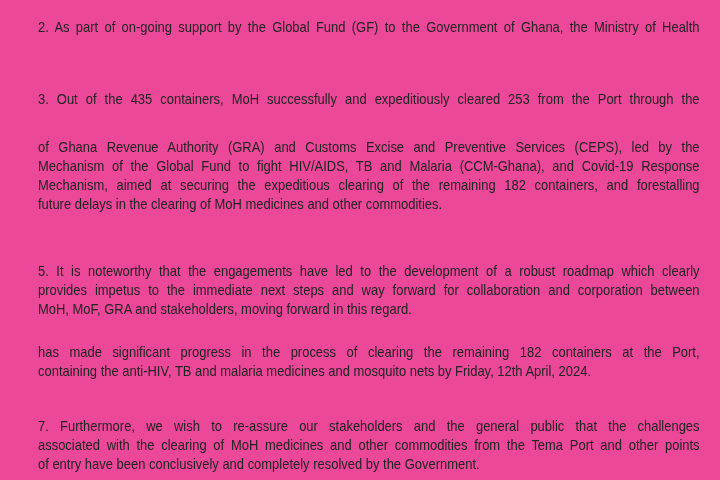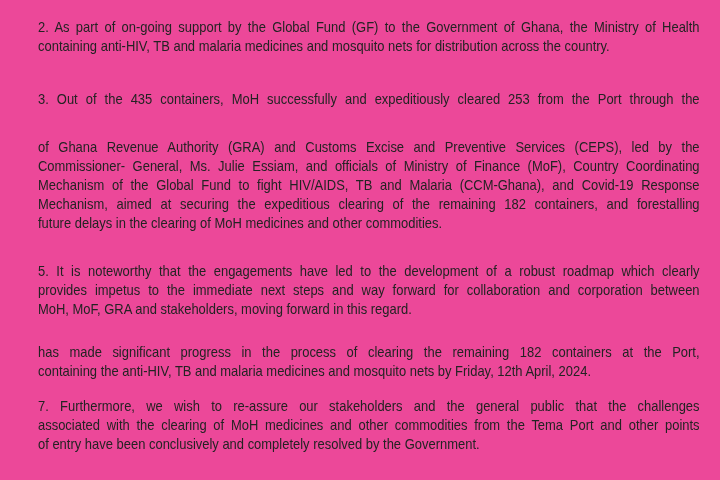--- a/index.html
+++ b/index.html
@@ -52,45 +52,43 @@
       text-align-last: left;
     }
   </style>
 </head>
 <body>
 
 <div class="doc">
 
   <div class="para" style="top:18px;">
     <span class="line"><span class="inner">2. As part of on-going support by the Global Fund (GF) to the Government of Ghana, the Ministry of Health</span></span>
-    <span class="line last"><span class="inner">containing anti-HIV, TB and malaria medicines and mosquito nets for distribution across the country.</span></span>
   </div>
 
   <div class="para" style="top:90px;">
     <span class="line"><span class="inner">3. Out of the 435 containers, MoH successfully and expeditiously cleared 253 from the Port through the</span></span>
   </div>
 
   <div class="para" style="top:138px;">
     <span class="line"><span class="inner">of Ghana Revenue Authority (GRA) and Customs Excise and Preventive Services (CEPS), led by the</span></span>
-    <span class="line"><span class="inner">Commissioner- General, Ms. Julie Essiam, and officials of Ministry of Finance (MoF), Country Coordinating</span></span>
     <span class="line"><span class="inner">Mechanism of the Global Fund to fight HIV/AIDS, TB and Malaria (CCM-Ghana), and Covid-19 Response</span></span>
     <span class="line"><span class="inner">Mechanism, aimed at securing the expeditious clearing of the remaining 182 containers, and forestalling</span></span>
     <span class="line last"><span class="inner">future delays in the clearing of MoH medicines and other commodities.</span></span>
   </div>
 
   <div class="para" style="top:262px;">
     <span class="line"><span class="inner">5. It is noteworthy that the engagements have led to the development of a robust roadmap which clearly</span></span>
     <span class="line"><span class="inner">provides impetus to the immediate next steps and way forward for collaboration and corporation between</span></span>
     <span class="line last"><span class="inner">MoH, MoF, GRA and stakeholders, moving forward in this regard.</span></span>
   </div>
 
   <div class="para" style="top:343px;">
     <span class="line"><span class="inner">has made significant progress in the process of clearing the remaining 182 containers at the Port,</span></span>
     <span class="line last"><span class="inner">containing the anti-HIV, TB and malaria medicines and mosquito nets by Friday, 12th April, 2024.</span></span>
   </div>
 
-  <div class="para" style="top:397px;">
+  <div class="para" style="top:417px;">
     <span class="line"><span class="inner">7. Furthermore, we wish to re-assure our stakeholders and the general public that the challenges</span></span>
     <span class="line"><span class="inner">associated with the clearing of MoH medicines and other commodities from the Tema Port and other points</span></span>
     <span class="line last"><span class="inner">of entry have been conclusively and completely resolved by the Government.</span></span>
   </div>
 
 </div>
 
 </body></html>

